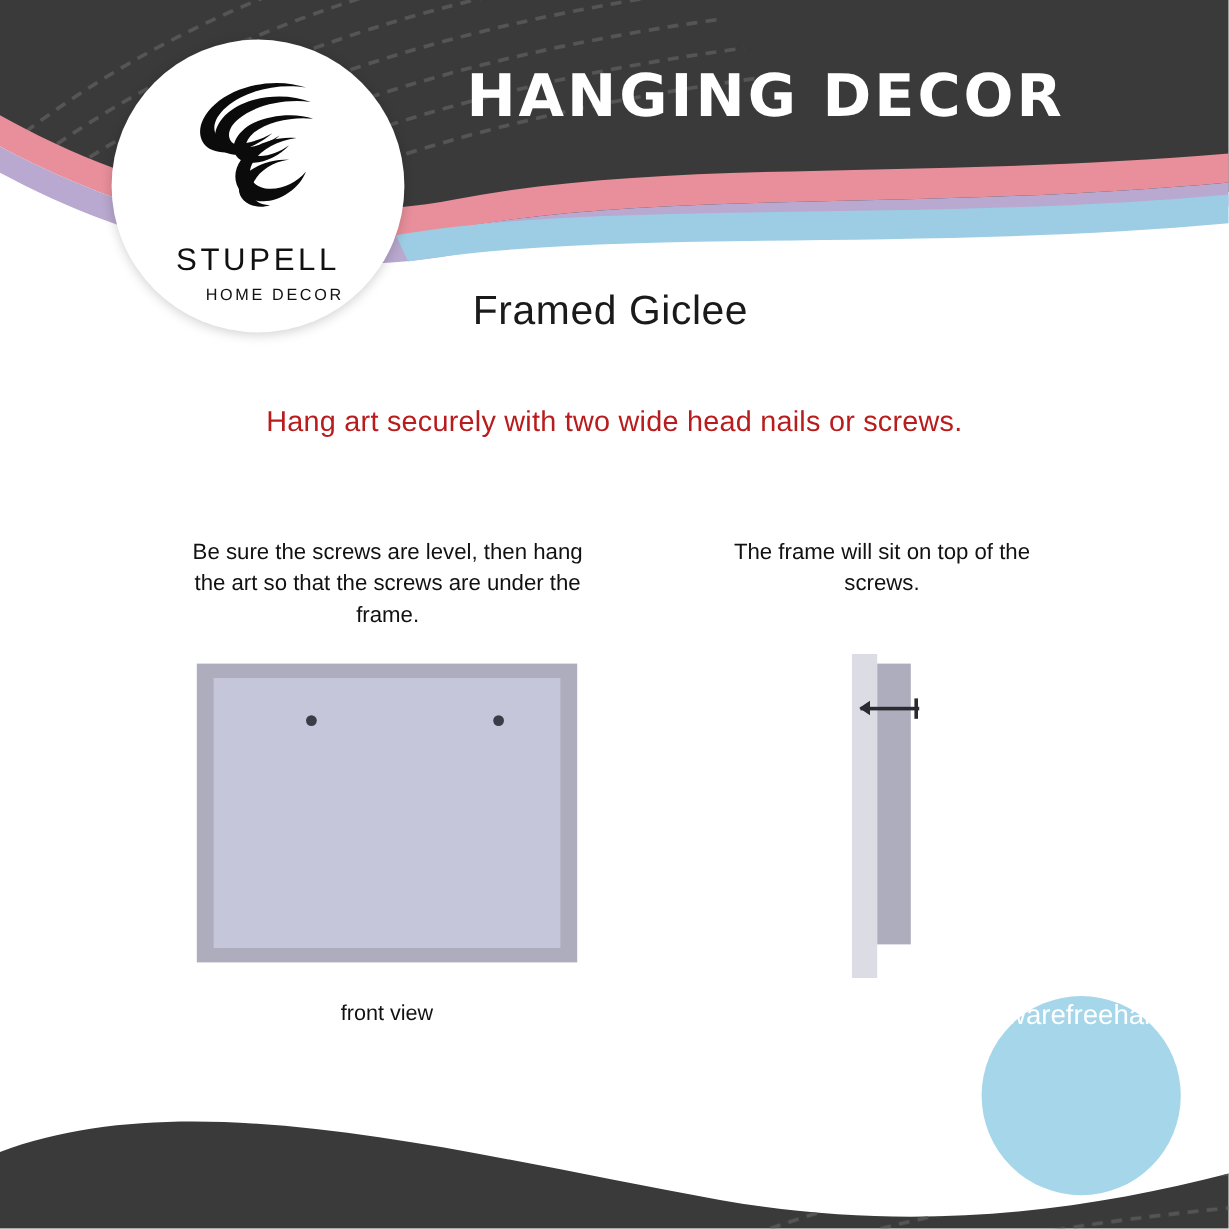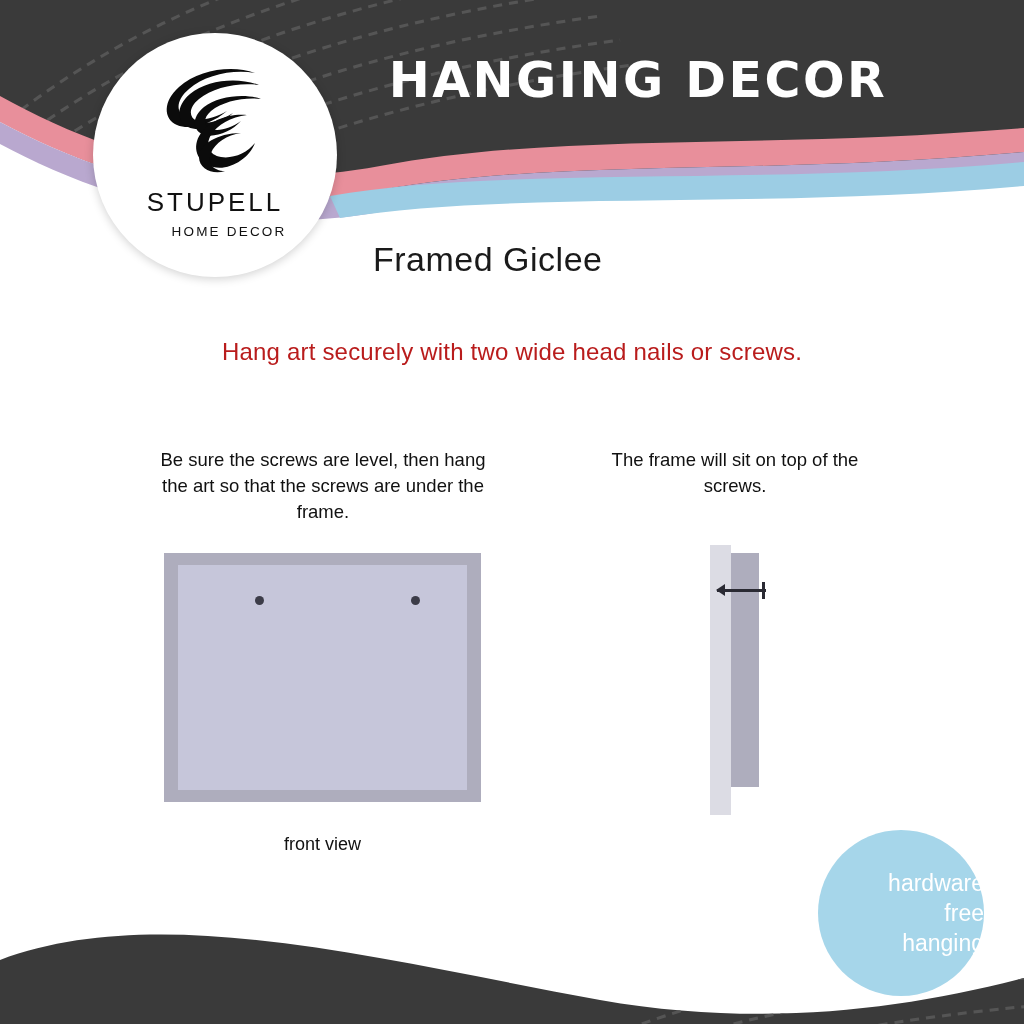--- a/index.html
+++ b/index.html
@@ -46,21 +46,21 @@
   #logo-mark {
     margin-top: 30px;
     width: 120px;
     height: 118px;
   }
   #logo-name {
     font-size: 26px;
     letter-spacing: 3px;
     color: #111;
     font-weight: 400;
-    margin-top: 6px;
+    margin-top: 20px;
     font-family: "Liberation Sans", sans-serif;
   }
   #logo-tagline {
     font-size: 13.5px;
     letter-spacing: 2.2px;
     color: #111;
     margin-top: 6px;
     margin-left: 28px;
   }
 
@@ -74,21 +74,21 @@
     color: #ffffff;
     font-size: 49px;
     font-weight: 700;
     letter-spacing: 2.5px;
     font-family: "DejaVu Sans", sans-serif;
   }
 
   
   #product-type {
     position: absolute;
-    left: 373px;
+    left: 394px;
     top: 240px;
     font-size: 34px;
     color: #1a1a1a;
     font-weight: 400;
     letter-spacing: 0.5px;
     text-align: right;
   }
 
   #instruction-main {
     position: absolute;
@@ -221,22 +221,21 @@
   
   #hardware-badge {
     position: absolute;
     left: 818px;
     top: 830px;
     width: 166px;
     height: 166px;
     border-radius: 50%;
     background: #a6d6ea;
     display: flex;
-    flex-direction: column;
-    align-items: flex-end;
+    align-items: flex-start;
     justify-content: center;
     color: #ffffff;
     font-size: 23px;
     line-height: 30px;
     text-align: center;
   }
 </style>
 </head>
 <body>
 

